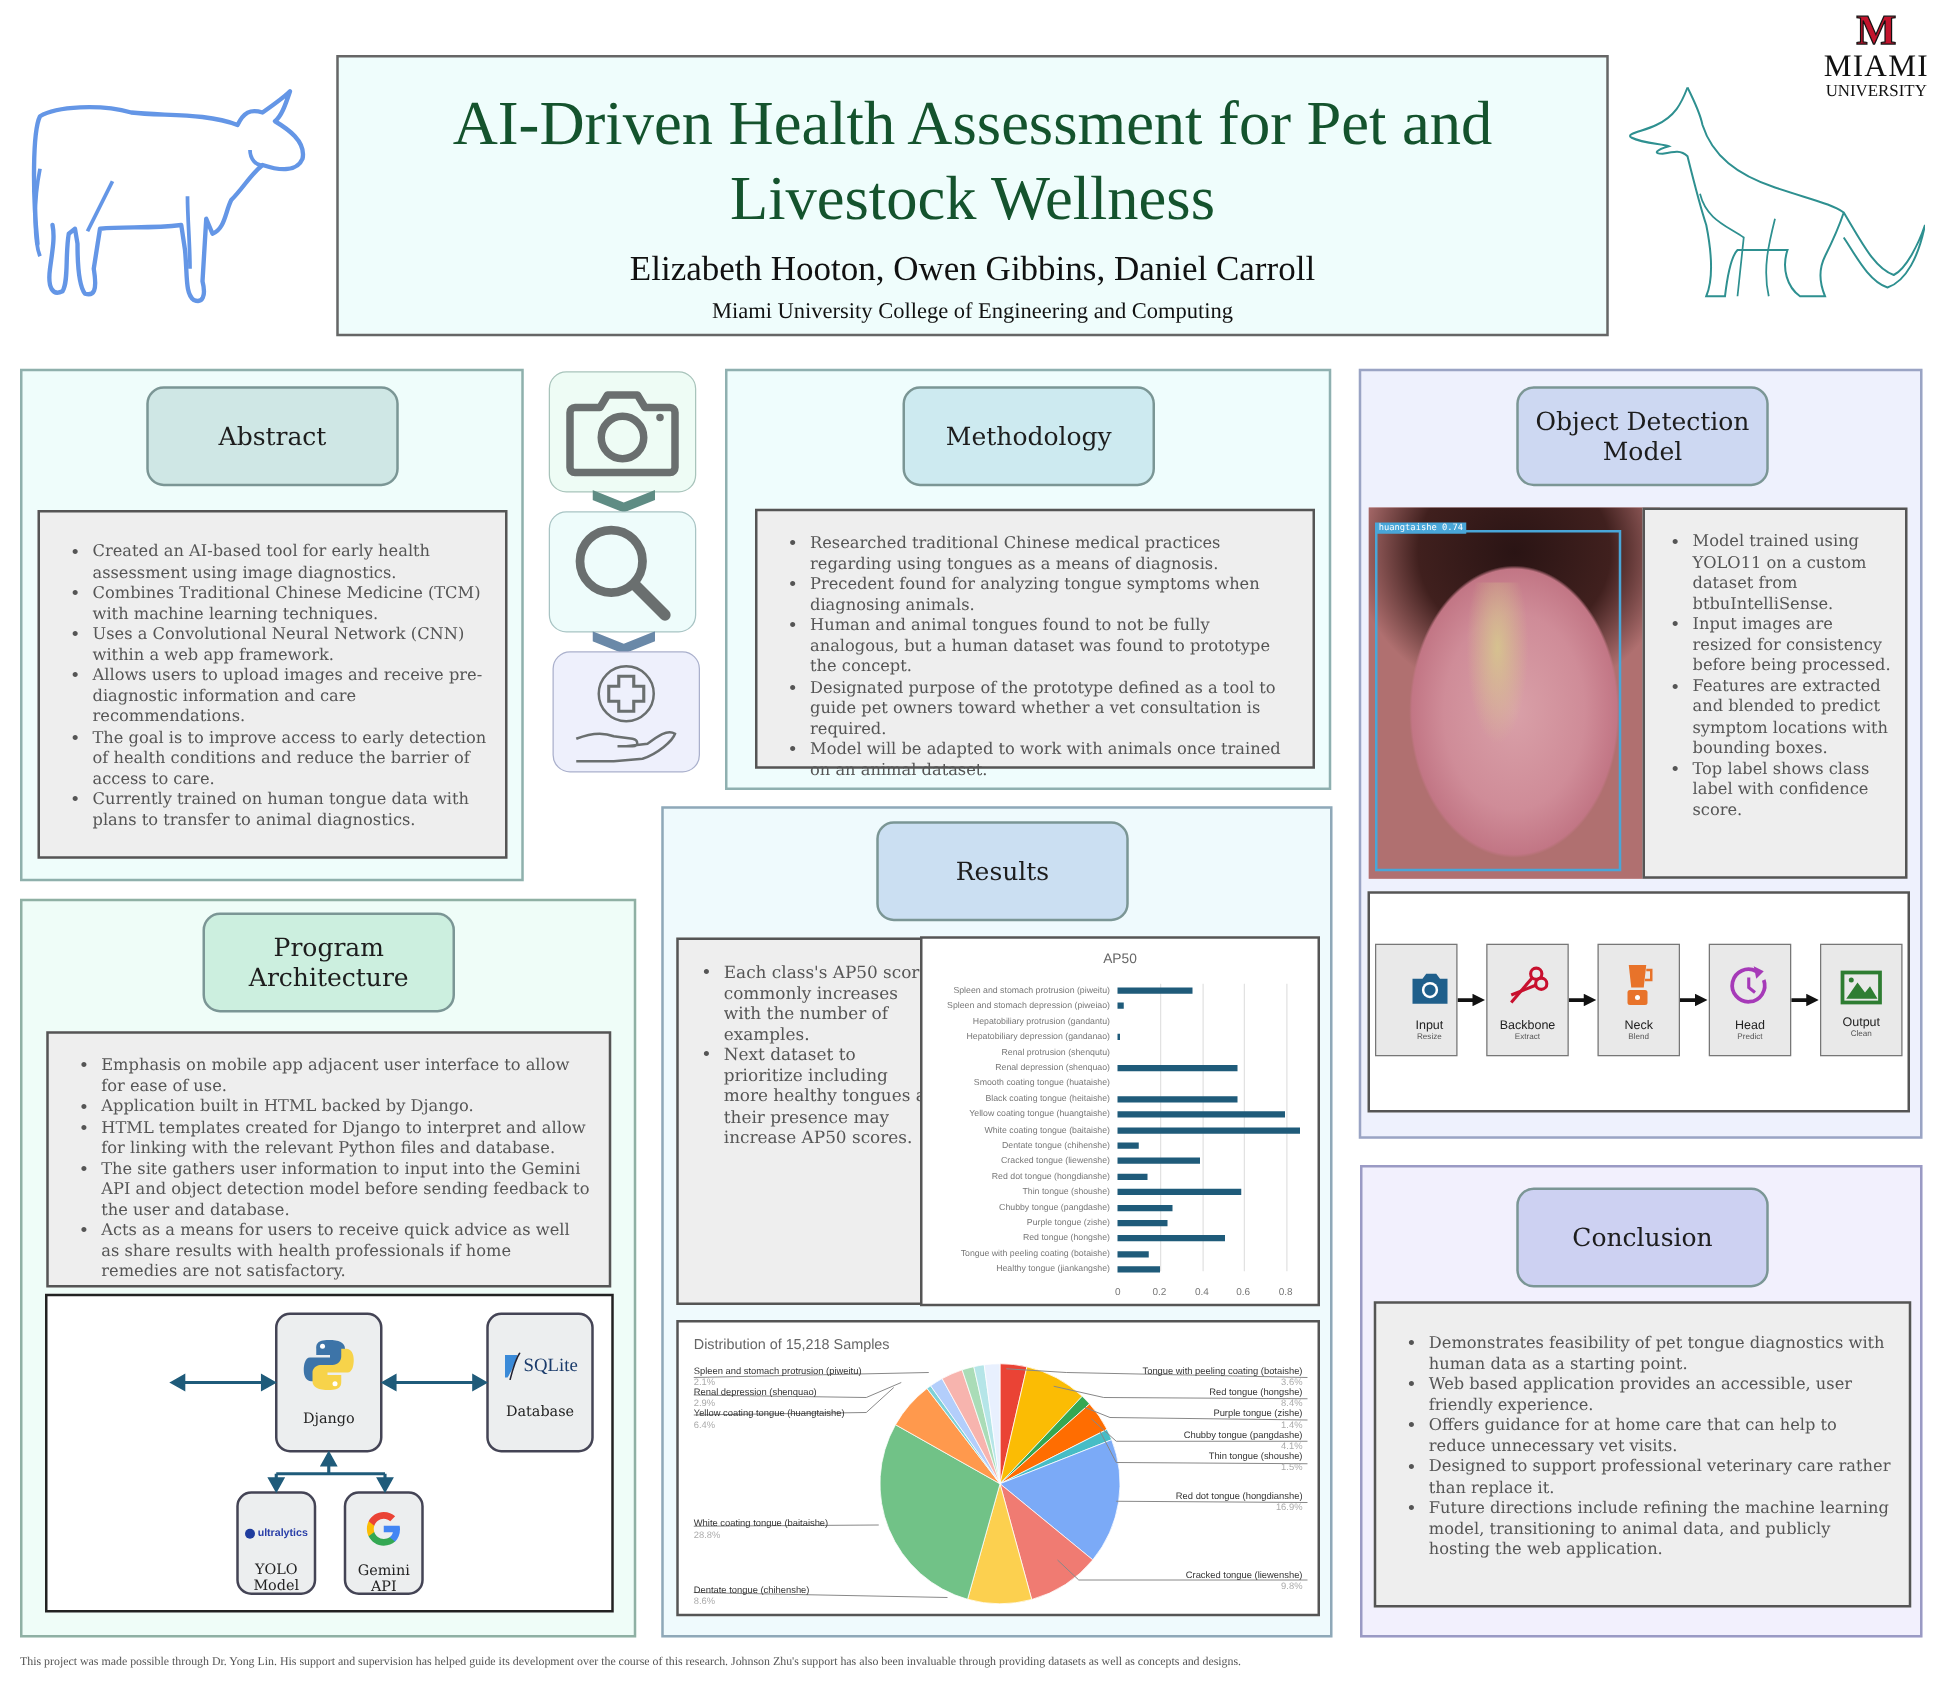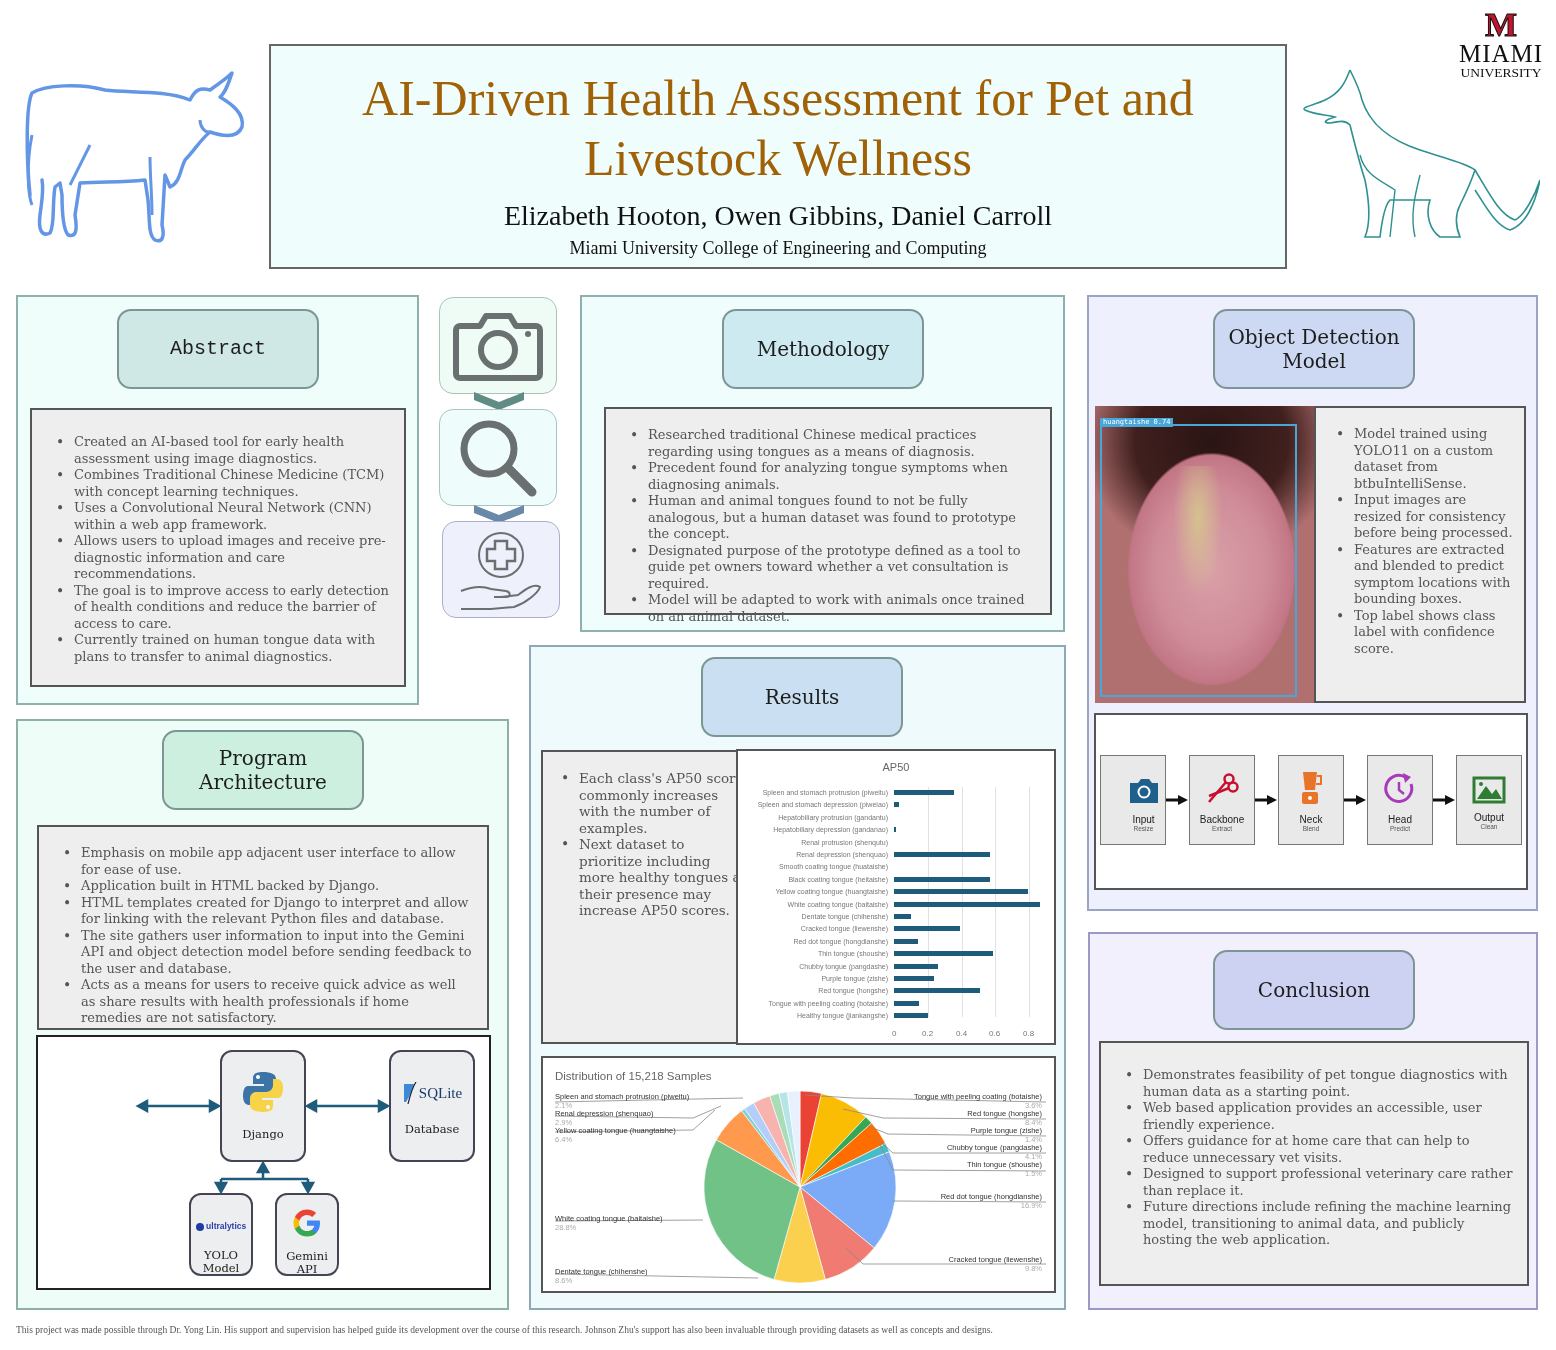--- a/index.html
+++ b/index.html
@@ -5,21 +5,21 @@
   * { box-sizing: border-box; margin: 0; padding: 0; }
   body { width: 1556px; height: 1350px; background: #ffffff; position: relative; overflow: hidden; font-family: "DejaVu Serif", "Liberation Serif", serif; color: #222; }
   .abs { position: absolute; }
   .panel { position: absolute; border: 2px solid #8fa8a6; }
   .hdr { position: absolute; border: 2px solid #7b9695; border-radius: 14px; display: flex; align-items: center; justify-content: center; text-align: center; font-size: 20px; color: #1d1d1d; line-height: 1.2; }
   .textbox { position: absolute; background: #eeeeee; border: 2px solid #555; padding: 18px 14px 10px 22px; font-size: 13px; color: #555; line-height: 16.5px; }
   .textbox ul { list-style: none; }
   .textbox li { position: relative; padding-left: 20px; }
   .textbox li::before { content: "\2022"; position: absolute; left: 2px; top: 0; color: #555; font-size: 14px; }
   .title-box { position: absolute; left: 269px; top: 44px; width: 1018px; height: 225px; background: #effdfc; border: 2px solid #666; text-align: center; }
-  .title-box h1 { font-family: "Liberation Serif", serif; font-weight: normal; font-size: 50px; line-height: 60px; margin-top: 22px; color: #a16207; }
+  .title-box h1 { font-family: "Liberation Serif", serif; font-weight: normal; font-size: 50px; line-height: 60px; margin-top: 22px; color: #14532d; }
   .authors { font-family: "Liberation Serif", serif; font-size: 28px; margin-top: 12px; color: #111; }
   .affil { font-family: "Liberation Serif", serif; font-size: 18px; margin-top: 6px; color: #111; }
   .step-box { position: absolute; border: 1.5px solid #aab; border-radius: 14px; display: flex; align-items: center; justify-content: center; }
   .arch-node { position: absolute; background: #eceeef; border: 2px solid #445; border-radius: 12px; text-align: center; font-size: 11.5px; color: #222; }
   .pipe-node { position: absolute; top: 40px; width: 66px; height: 90px; background: #e9e9e9; border: 1.5px solid #777; text-align: center; font-family: "Liberation Sans", sans-serif; }
   .pipe-node .lbl { font-size: 10px; color: #222; margin-top: 4px; }
   .pipe-node .sub { font-size: 6.5px; color: #555; }
   .pipe-arrow { position: absolute; top: 80px; width: 22px; height: 10px; }
   .bar-row { position: absolute; left: 0; height: 12.4px; font-family: "Liberation Sans", sans-serif; font-size: 7px; color: #777; }
   .bar-label { position: absolute; right: 168px; width: 160px; text-align: right; white-space: nowrap; top: 2px; }
@@ -53,25 +53,25 @@
   <div style="font-size:13.5px;line-height:14px;color:#111;">UNIVERSITY</div>
 </div>
 
 <div class="title-box">
   <h1><span>AI-Driven Health Assessment for Pet and</span><br><span>Livestock Wellness</span></h1>
   <div class="authors">Elizabeth Hooton, Owen Gibbins, Daniel Carroll</div>
   <div class="affil">Miami University College of Engineering and Computing</div>
 </div>
 
 <div class="panel" style="left:16px;top:295px;width:403px;height:410px;background:#effdfb;border-color:#8fb0ac;"></div>
-<div class="hdr" style="left:117px;top:309px;width:202px;height:80px;background:#cfe7e5;font-family:Liberation Mono, monospace;">Abstract</div>
+<div class="hdr" style="left:117px;top:309px;width:202px;height:80px;background:#cfe7e5;">Abstract</div>
 <div class="textbox" style="left:30px;top:408px;width:376px;height:279px;padding-top:24px;">
   <ul>
     <li>Created an AI-based tool for early health assessment using image diagnostics.</li>
-    <li>Combines Traditional Chinese Medicine (TCM) with concept learning techniques.</li>
+    <li>Combines Traditional Chinese Medicine (TCM) with machine learning techniques.</li>
     <li>Uses a Convolutional Neural Network (CNN) within a web app framework.</li>
     <li>Allows users to upload images and receive pre-diagnostic information and care recommendations.</li>
     <li>The goal is to improve access to early detection of health conditions and reduce the barrier of access to care.</li>
     <li>Currently trained on human tongue data with plans to transfer to animal diagnostics.</li>
   </ul>
 </div>
 
 <div class="step-box" style="left:439px;top:297px;width:118px;height:97px;background:#eefcf5;border-color:#a8c4bb;">
   <svg width="92" height="72" viewBox="0 0 92 72">
       <path d="M8,16 h20 l6,-10 h24 l6,10 h20 a4,4 0 0 1 4,4 v44 a4,4 0 0 1 -4,4 h-76 a4,4 0 0 1 -4,-4 v-44 a4,4 0 0 1 4,-4z" fill="none" stroke="#6a6f6f" stroke-width="6" stroke-linejoin="round"></path>

